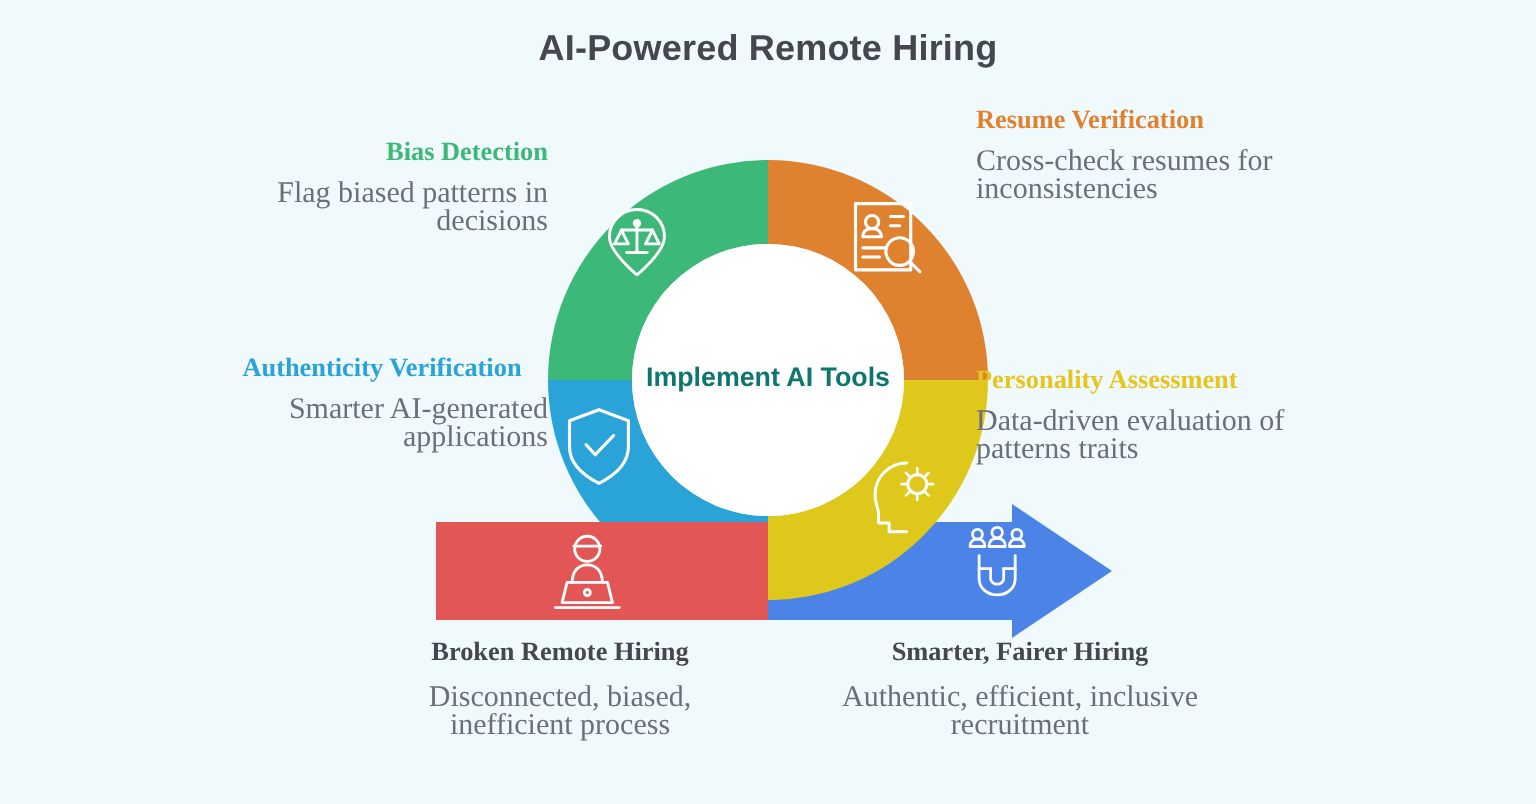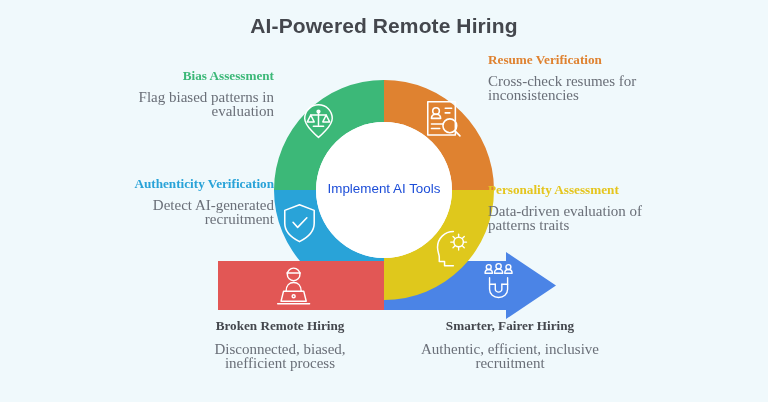--- a/index.html
+++ b/index.html
@@ -20,21 +20,21 @@
     width: 768px;
     height: 402px;
     background: #f0f9fc;
   }
   .page-title {
     position: absolute;
     top: 14px;
     left: 0;
     width: 768px;
     text-align: center;
-    font-size: 21px;
+    font-size: 18px;
     font-weight: bold;
     color: #44474d;
     letter-spacing: 0.1px;
   }
   
   .callout {
     position: absolute;
     font-family: Liberation Serif, serif;
   }
   .callout .c-title {
@@ -79,22 +79,22 @@
     stroke-linecap: round;
     stroke-linejoin: round;
   }
   .center-label {
     position: absolute;
     left: 304px;
     top: 181px;
     width: 160px;
     text-align: center;
     font-size: 13.4px;
-    font-weight: normal;
-    color: #1d4ed8;
+    font-weight: bold;
+    color: #0f766e;
   }
 </style>
 </head>
 <body>
 
 <div id="infographic">
 
   <div class="page-title">AI-Powered Remote Hiring</div>
 
   <svg id="stage" viewBox="0 0 768 402">
@@ -189,27 +189,27 @@
       <line x1="23" y1="26" x2="30" y2="26"></line>
       <path d="M 15 26 L 15 32 C 15 34 17 35.5 19 35.5 C 21 35.5 23 34 23 32 L 23 26"></path>
     </g>
 
     <circle cx="384" cy="190" r="68" fill="#ffffff"></circle>
   </svg>
 
   <div class="center-label">Implement AI Tools</div>
 
   <div class="callout right-align" id="callout-bias">
-    <div class="c-title" style="color:#3cb878;">Bias Assessment</div>
-    <div class="c-desc">Flag biased patterns in evaluation</div>
+    <div class="c-title" style="color:#3cb878;">Bias Detection</div>
+    <div class="c-desc">Flag biased patterns in decisions</div>
   </div>
 
   <div class="callout right-align" id="callout-auth">
-    <div class="c-title" style="color:#29a3d8;">Authenticity Verification</div>
-    <div class="c-desc">Detect AI-generated recruitment</div>
+    <div class="c-title" style="color:#29a3d8;text-align:center;">Authenticity Verification</div>
+    <div class="c-desc">Smarter AI-generated applications</div>
   </div>
 
   <div class="callout left-align" id="callout-resume">
     <div class="c-title" style="color:#df8230;">Resume Verification</div>
     <div class="c-desc">Cross-check resumes for inconsistencies</div>
   </div>
 
   <div class="callout left-align" id="callout-person">
     <div class="c-title" style="color:#e5c51e;margin-top:12px;">Personality Assessment</div>
     <div class="c-desc">Data-driven evaluation of patterns traits</div>

